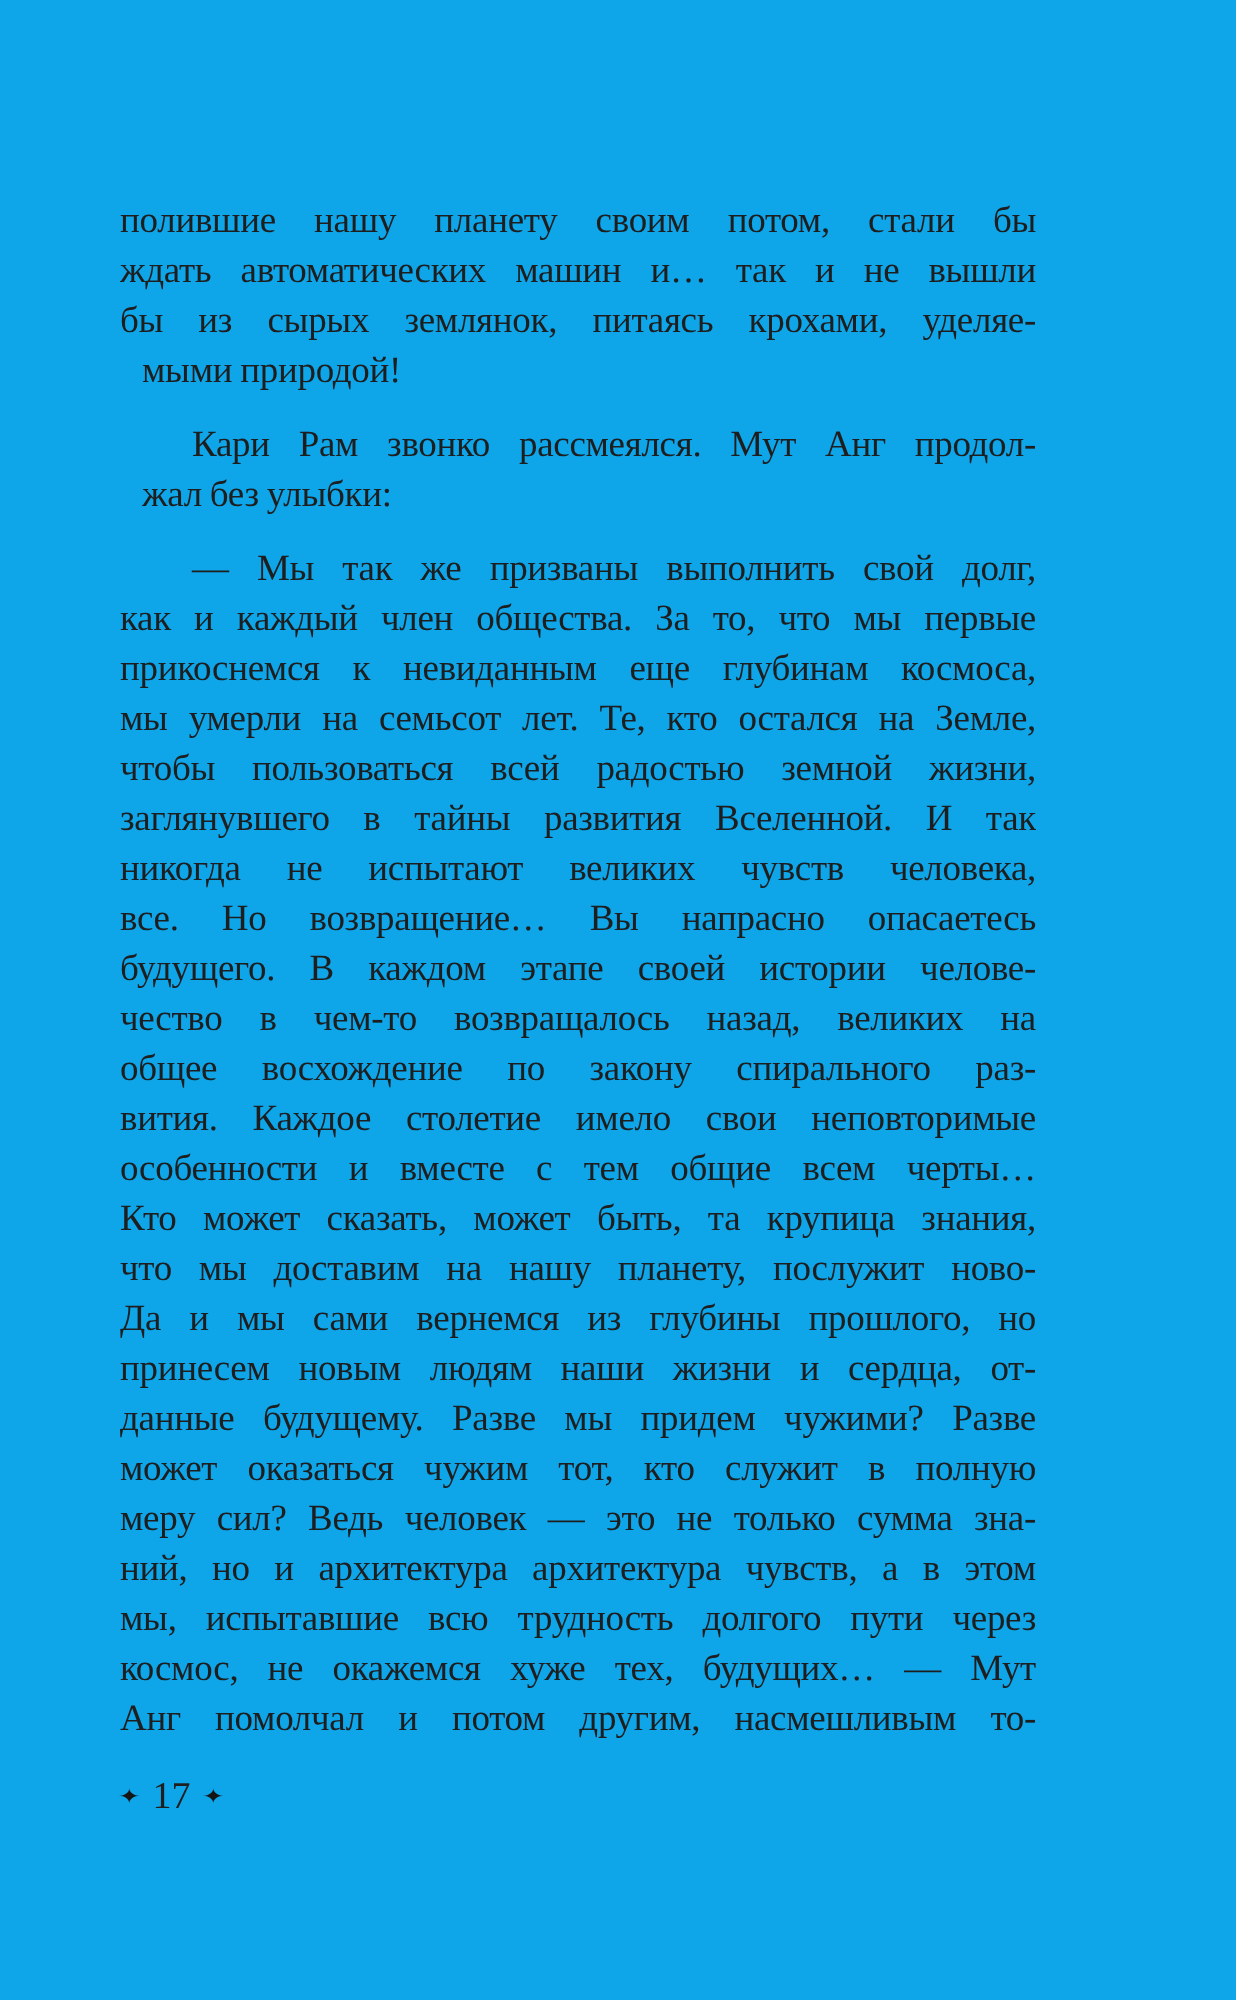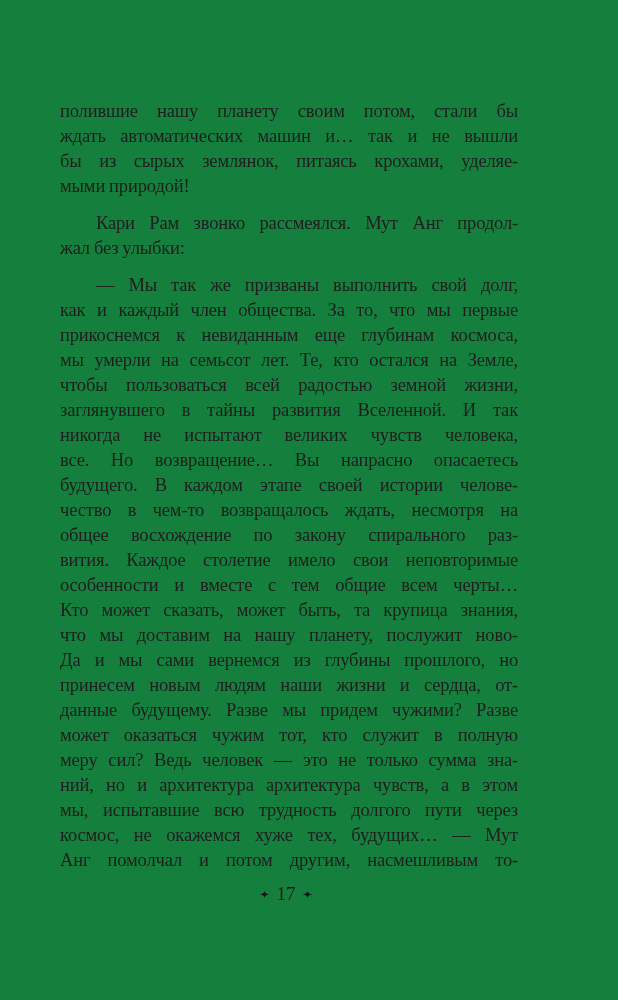--- a/index.html
+++ b/index.html
@@ -4,21 +4,21 @@
 <style>
   html, body {
     margin: 0;
     padding: 0;
     background: #ffffff;
   }
   .book-page {
     position: relative;
     width: 618px;
     height: 1000px;
-    background: #15803d;
+    background: #0ea5e9;
     overflow: hidden;
     font-family: "Liberation Serif", "DejaVu Serif", serif;
     color: #1e1e1e;
   }
   .text-block {
     position: absolute;
     left: 60px;
     top: 99px;
     width: 458px;
   }
@@ -28,33 +28,33 @@
     height: 25px;
     overflow: hidden;
     text-align: justify;
     text-align-last: justify;
     letter-spacing: -0.15px;
     word-spacing: -0.5px;
     white-space: normal;
   }
   .line.par-end {
     text-align-last: left;
+    margin-left: 11px;
   }
   .line.indent {
     padding-left: 36px;
     margin-top: 12px;
   }
   .folio {
     position: absolute;
     top: 883px;
-    left: 47px;
+    left: 60px;
     width: 478px;
-    text-align: center;
     font-size: 19px;
-    line-height: 22px;
+    line-height: 32px;
     color: #1e1e1e;
   }
   .folio .page-number {
     display: inline-block;
     padding: 0 7px;
   }
   .folio .ornament {
     font-family: "DejaVu Sans", sans-serif;
     font-size: 11px;
     display: inline-block;
@@ -78,21 +78,21 @@
       <div class="line par-end">жал без улыбки:</div>
       <div class="line indent">— Мы так же призваны выполнить свой долг,</div>
       <div class="line">как и каждый член общества. За то, что мы первые</div>
       <div class="line">прикоснемся к невиданным еще глубинам космоса,</div>
       <div class="line">мы умерли на семьсот лет. Те, кто остался на Земле,</div>
       <div class="line">чтобы пользоваться всей радостью земной жизни,</div>
       <div class="line">заглянувшего в тайны развития Вселенной. И так</div>
       <div class="line">никогда не испытают великих чувств человека,</div>
       <div class="line">все. Но возвращение… Вы напрасно опасаетесь</div>
       <div class="line">будущего. В каждом этапе своей истории челове-</div>
-      <div class="line">чество в чем-то возвращалось ждать, несмотря на</div>
+      <div class="line">чество в чем-то возвращалось назад, великих на</div>
       <div class="line">общее восхождение по закону спирального раз-</div>
       <div class="line">вития. Каждое столетие имело свои неповторимые</div>
       <div class="line">особенности и вместе с тем общие всем черты…</div>
       <div class="line">Кто может сказать, может быть, та крупица знания,</div>
       <div class="line">что мы доставим на нашу планету, послужит ново-</div>
       <div class="line">Да и мы сами вернемся из глубины прошлого, но</div>
       <div class="line">принесем новым людям наши жизни и сердца, от-</div>
       <div class="line">данные будущему. Разве мы придем чужими? Разве</div>
       <div class="line">может оказаться чужим тот, кто служит в полную</div>
       <div class="line">меру сил? Ведь человек — это не только сумма зна-</div>

